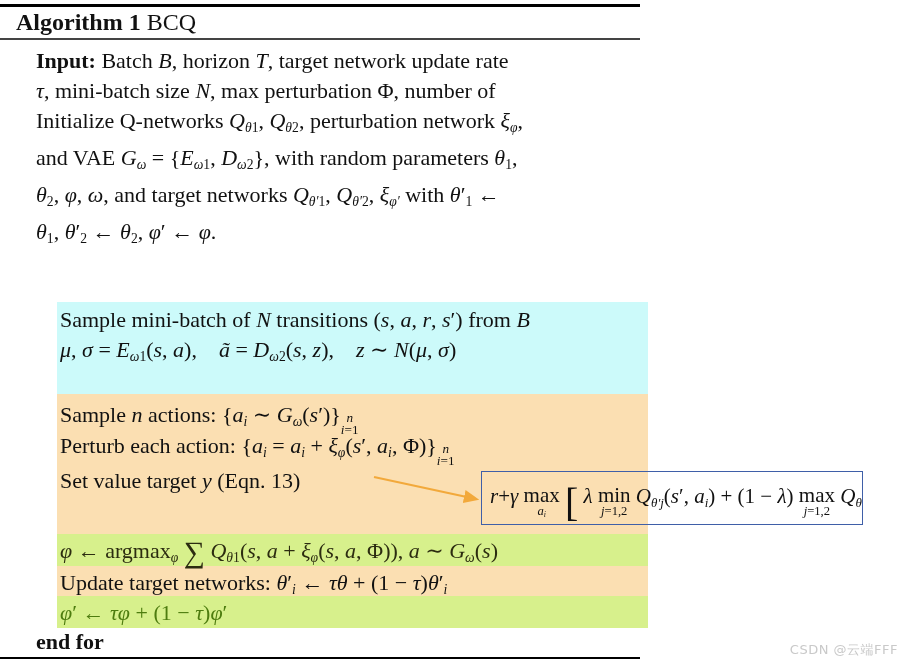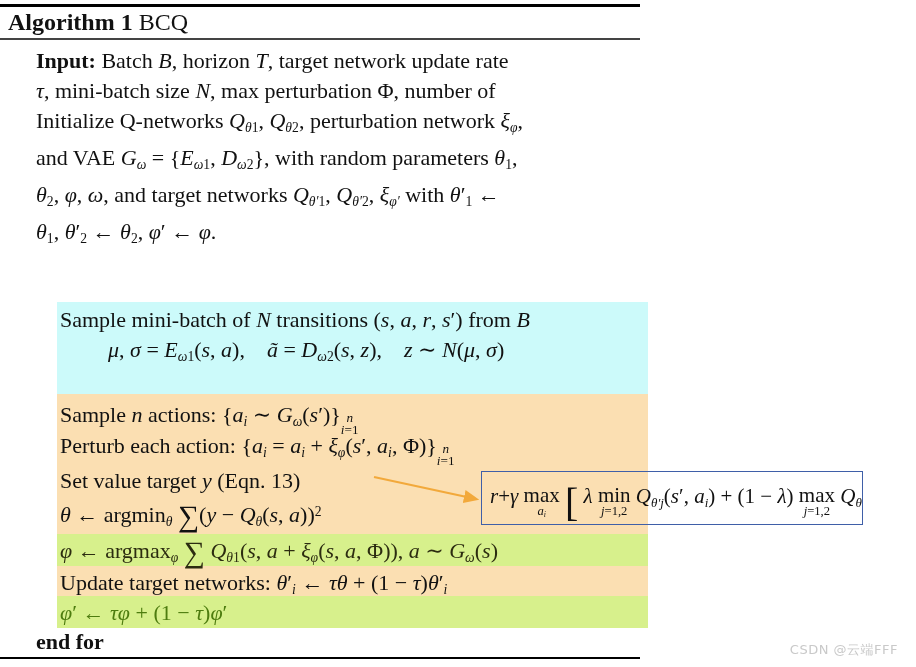--- a/index.html
+++ b/index.html
@@ -14,21 +14,21 @@
   .algo{
     position:absolute;left:0;top:0;width:916px;height:667px;
   }
   
   .rule{position:absolute;left:0;background:#000;}
   .rule-top{top:4px;width:640px;height:3px;}
   .rule-under-title{top:38px;width:640px;height:2px;background:#444;}
   .rule-bottom{top:657px;width:640px;height:2px;background:#000;}
 
   .title{
-    position:absolute;left:8px;top:8px;
+    position:absolute;left:16px;top:8px;
     font-size:24px;line-height:28px;white-space:nowrap;
   }
   .title .b{font-weight:bold;}
   .title .n{font-weight:normal;}
 
   .body{
     position:absolute;left:36px;top:46px;width:880px;
   }
   .ln{
     position:relative;
@@ -135,40 +135,37 @@
   <div class="hl hl-cyan" style="top:302px;height:92px;"></div>
   <div class="hl hl-orange" style="top:394px;height:140px;"></div>
   <div class="hl hl-green" style="top:534px;height:32px;"></div>
   <div class="hl hl-orange" style="top:566px;height:30px;"></div>
   <div class="hl hl-green" style="top:596px;height:32px;"></div>
 
   <div class="step" style="top:305px;" title="Sample mini-batch of N transitions (s, a, r, s') from B">
     Sample mini-batch of <i class="m">N</i> transitions (<i class="m">s</i>, <i class="m">a</i>, <i class="m">r</i>, <i class="m">s</i>′) from <i class="m">B</i>
   </div>
 
-  <div class="step" style="top:335px;margin-left:48px;" title="μ, σ = Eω1(s, a), ã = Dω2(s, z), z ~ N(μ, σ)">
+  <div class="step" style="top:335px;" title="μ, σ = Eω1(s, a), ã = Dω2(s, z), z ~ N(μ, σ)">
     <i class="m">μ</i>, <i class="m">σ</i> = <i class="m">E</i><sub><i>ω</i><span class="rm">1</span></sub>(<i class="m">s</i>, <i class="m">a</i>),&nbsp;&nbsp;&nbsp; <i class="m">ã</i> = <i class="m">D</i><sub><i>ω</i><span class="rm">2</span></sub>(<i class="m">s</i>, <i class="m">z</i>),&nbsp;&nbsp;&nbsp; <i class="m">z</i> ∼ <i class="m">N</i>(<i class="m">μ</i>, <i class="m">σ</i>)
   </div>
 
 
   <div class="step" style="top:400px;" title="Sample n actions: {ai ~ Gω(s')}ⁿi=1">
     Sample <i class="m">n</i> actions: {<i class="m">a</i><sub><i>i</i></sub> ∼ <i class="m">G</i><sub><i>ω</i></sub>(<i class="m">s</i>′)}<span class="stack"><span class="top" style="font-size:0.6em;font-style:italic;">n</span><span class="bot"><i>i</i>=1</span></span>
   </div>
 
   <div class="step" style="top:431px;" title="Perturb each action: {ai = ai + ξφ(s', ai, Φ)}ⁿi=1">
     Perturb each action: {<i class="m">a</i><sub><i>i</i></sub> = <i class="m">a</i><sub><i>i</i></sub> + <i class="m">ξ</i><sub><i>φ</i></sub>(<i class="m">s</i>′, <i class="m">a</i><sub><i>i</i></sub>, Φ)}<span class="stack"><span class="top" style="font-size:0.6em;font-style:italic;">n</span><span class="bot"><i>i</i>=1</span></span>
   </div>
 
   <div class="step" style="top:466px;" title="Set value target y (Eqn. 13)">
     Set value target <i class="m">y</i> (Eqn. 13)
   </div>
 
-  <div class="step" style="top:497px;" title="θ ← argminθ Σ(y − Qθ(s, a))²">
-    <i class="m">θ</i> ← <span class="opname">argmin</span><sub><i>θ</i></sub> <span class="big">∑</span>(<i class="m">y</i> − <i class="m">Q</i><sub><i>θ</i></sub>(<i class="m">s</i>, <i class="m">a</i>))<sup>2</sup>
-  </div>
 
   <div class="step" style="top:536px;color:#2c2c10;" title="φ ← argmaxφ Σ Qθ1(s, a + ξφ(s, a, Φ)), a ~ Gω(s)">
     <i class="m">φ</i> ← <span class="opname">argmax</span><sub><i>φ</i></sub> <span class="big">∑</span> <i class="m">Q</i><sub><i>θ</i><span class="rm">1</span></sub>(<i class="m">s</i>, <i class="m">a</i> + <i class="m">ξ</i><sub><i>φ</i></sub>(<i class="m">s</i>, <i class="m">a</i>, Φ)), <i class="m">a</i> ∼ <i class="m">G</i><sub><i>ω</i></sub>(<i class="m">s</i>)
   </div>
 
   <div class="step" style="top:568px;" title="Update target networks: θ'i ← τθ + (1 − τ)θ'i">
     Update target networks: <i class="m">θ</i>′<sub><i>i</i></sub> ← <i class="m">τθ</i> + (1 − <i class="m">τ</i>)<i class="m">θ</i>′<sub><i>i</i></sub>
   </div>
 
   <div class="step" style="top:598px;color:#4d7c0f;" title="φ' ← τφ + (1 − τ)φ'">

